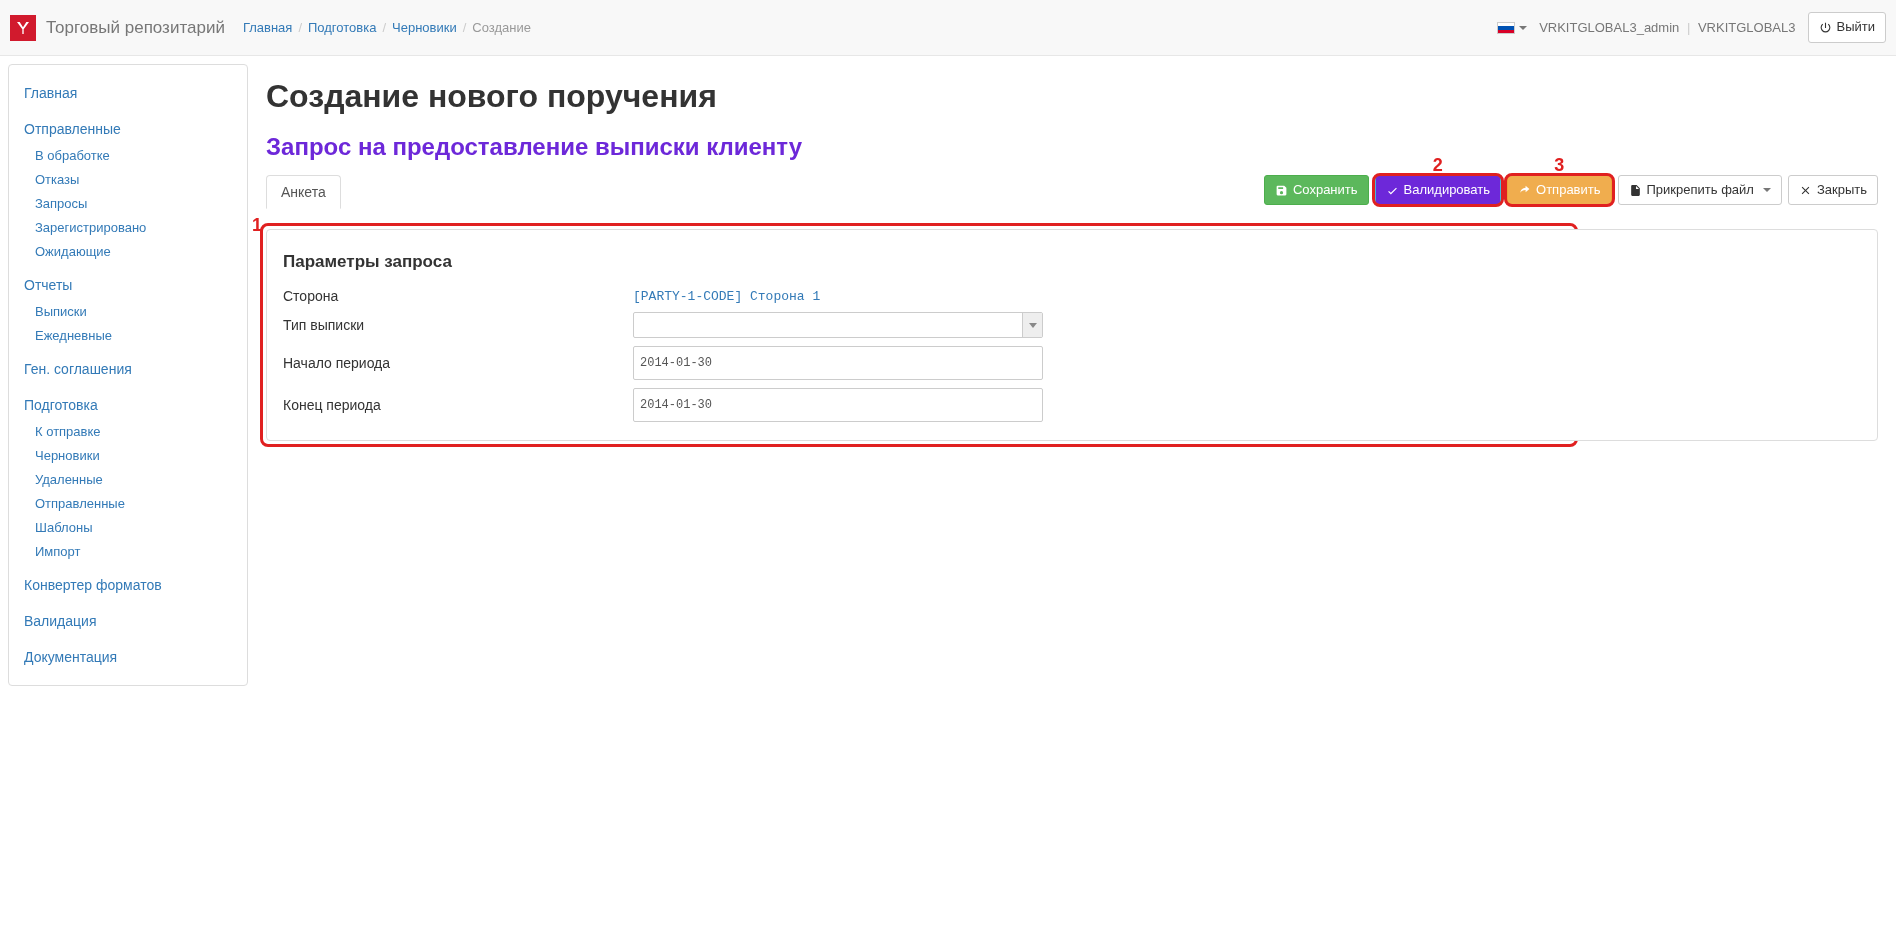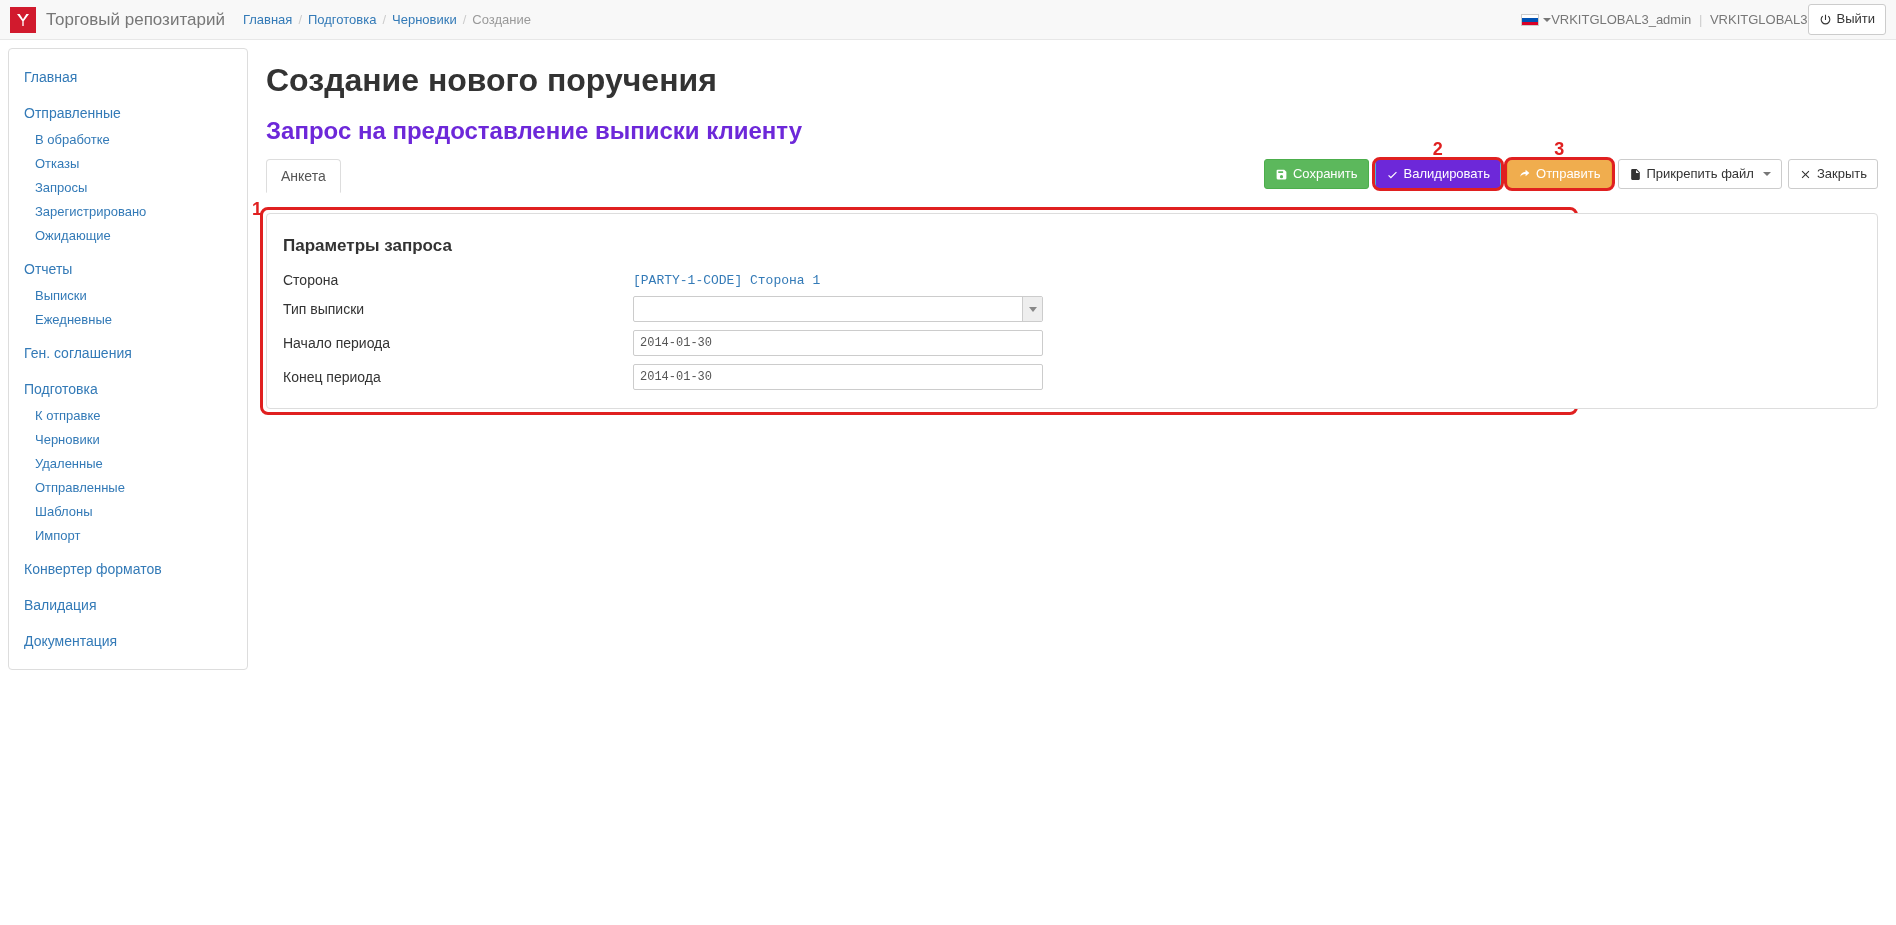--- a/index.html
+++ b/index.html
@@ -1,27 +1,27 @@
 <!DOCTYPE html>
 <html><head>
 <meta charset="utf-8">
 <style>
   * { box-sizing: border-box; margin: 0; padding: 0; }
   body { font-family: "Helvetica Neue", Helvetica, Arial, sans-serif; font-size: 14px; color: #333; background: #fff; }
   a { color: #337ab7; text-decoration: none; }
 
   
-  .navbar { height: 40px; background: #f8f8f8; border-bottom: 1px solid #e7e7e7; display: flex; align-items: center; padding: 0 10px; }
+  .navbar { height: 56px; background: #f8f8f8; border-bottom: 1px solid #e7e7e7; display: flex; align-items: center; padding: 0 10px; }
   .navbar-left { display: flex; align-items: center; gap: 10px; }
   .logo { width: 26px; height: 26px; background: #d11a2d; display: flex; align-items: center; justify-content: center; color: #fff; font-weight: bold; font-size: 14px; }
   .brand { color: #777; font-size: 17px; }
   .breadcrumb { display: flex; align-items: center; gap: 6px; margin-left: 8px; font-size: 13px; }
   .breadcrumb .sep { color: #ccc; }
   .breadcrumb .current { color: #999; }
-  .navbar-right { margin-left: auto; display: flex; align-items: center; }
+  .navbar-right { margin-left: auto; display: flex; align-items: center; gap: 12px; }
   .flag { width: 18px; height: 12px; display: inline-block; background: linear-gradient(to bottom, #fff 0 33%, #0052b4 33% 66%, #d80027 66% 100%); border: 1px solid #ccc; }
   .caret { display: inline-block; width: 0; height: 0; border-left: 4px solid transparent; border-right: 4px solid transparent; border-top: 4px solid #777; vertical-align: middle; margin-left: 4px; }
   .userinfo { color: #777; font-size: 13px; }
   .userinfo .divider { color: #ccc; padding: 0 4px; }
   .btn { display: inline-flex; align-items: center; gap: 5px; padding: 5px 10px; font-size: 13px; line-height: 1.4; border: 1px solid #ccc; border-radius: 3px; background: #fff; color: #333; cursor: pointer; white-space: nowrap; text-align: right; }
   .btn-success { background: #5cb85c; border-color: #4cae4c; color: #fff; }
   .btn-info { background: #6d28d9; border-color: #46b8da; color: #fff; }
   .btn-warning { background: #f0ad4e; border-color: #eea236; color: #fff; }
 
   
@@ -46,21 +46,21 @@
   .annot { position: absolute; color: #e02020; font-weight: bold; font-size: 18px; font-family: Arial; pointer-events: none; }
   .ring { border: 3px solid #e02020; border-radius: 8px; position: absolute; pointer-events: none; }
 
   .panel-wrap { position: relative; margin-top: 20px; }
   .panel { border: 1px solid #ddd; border-radius: 4px; padding: 14px 16px; background: #fff; position: relative; }
   .panel-ring { position: absolute; top: -6px; left: -6px; right: 300px; bottom: -6px; }
   .panel-title { font-size: 17px; font-weight: bold; margin-bottom: 12px; color: #333; margin-top: 8px; }
   .form-row { display: flex; align-items: center; padding: 4px 0; }
   .form-label { width: 350px; color: #333; font-size: 14px; padding-right: 10px; }
   .form-value-link { font-family: "Courier New", monospace; font-size: 13px; color: #337ab7; }
-  .form-input { flex: 0 0 410px; height: 26px; border: 1px solid #ccc; border-radius: 2px; padding: 2px 6px; font-family: "Courier New", monospace; font-size: 12px; color: #555; background: #fff; }
+  .form-input { flex: 0 0 410px; height: 34px; border: 1px solid #ccc; border-radius: 2px; padding: 2px 6px; font-family: "Courier New", monospace; font-size: 12px; color: #555; background: #fff; }
   .form-select { flex: 0 0 410px; height: 26px; border: 1px solid #ccc; border-radius: 2px; background: #fff; display: flex; align-items: center; }
   .form-select .select-body { flex: 1; }
   .form-select .select-btn { width: 20px; height: 100%; border-left: 1px solid #ccc; background: #eee; display: flex; align-items: center; justify-content: center; }
   .form-select .select-btn .tri { width: 0; height: 0; border-left: 4px solid transparent; border-right: 4px solid transparent; border-top: 5px solid #888; }
 
   
   .icon { width: 13px; height: 13px; display: inline-block; }
   .rel-wrap { position: relative; }
 </style>
 </head>

